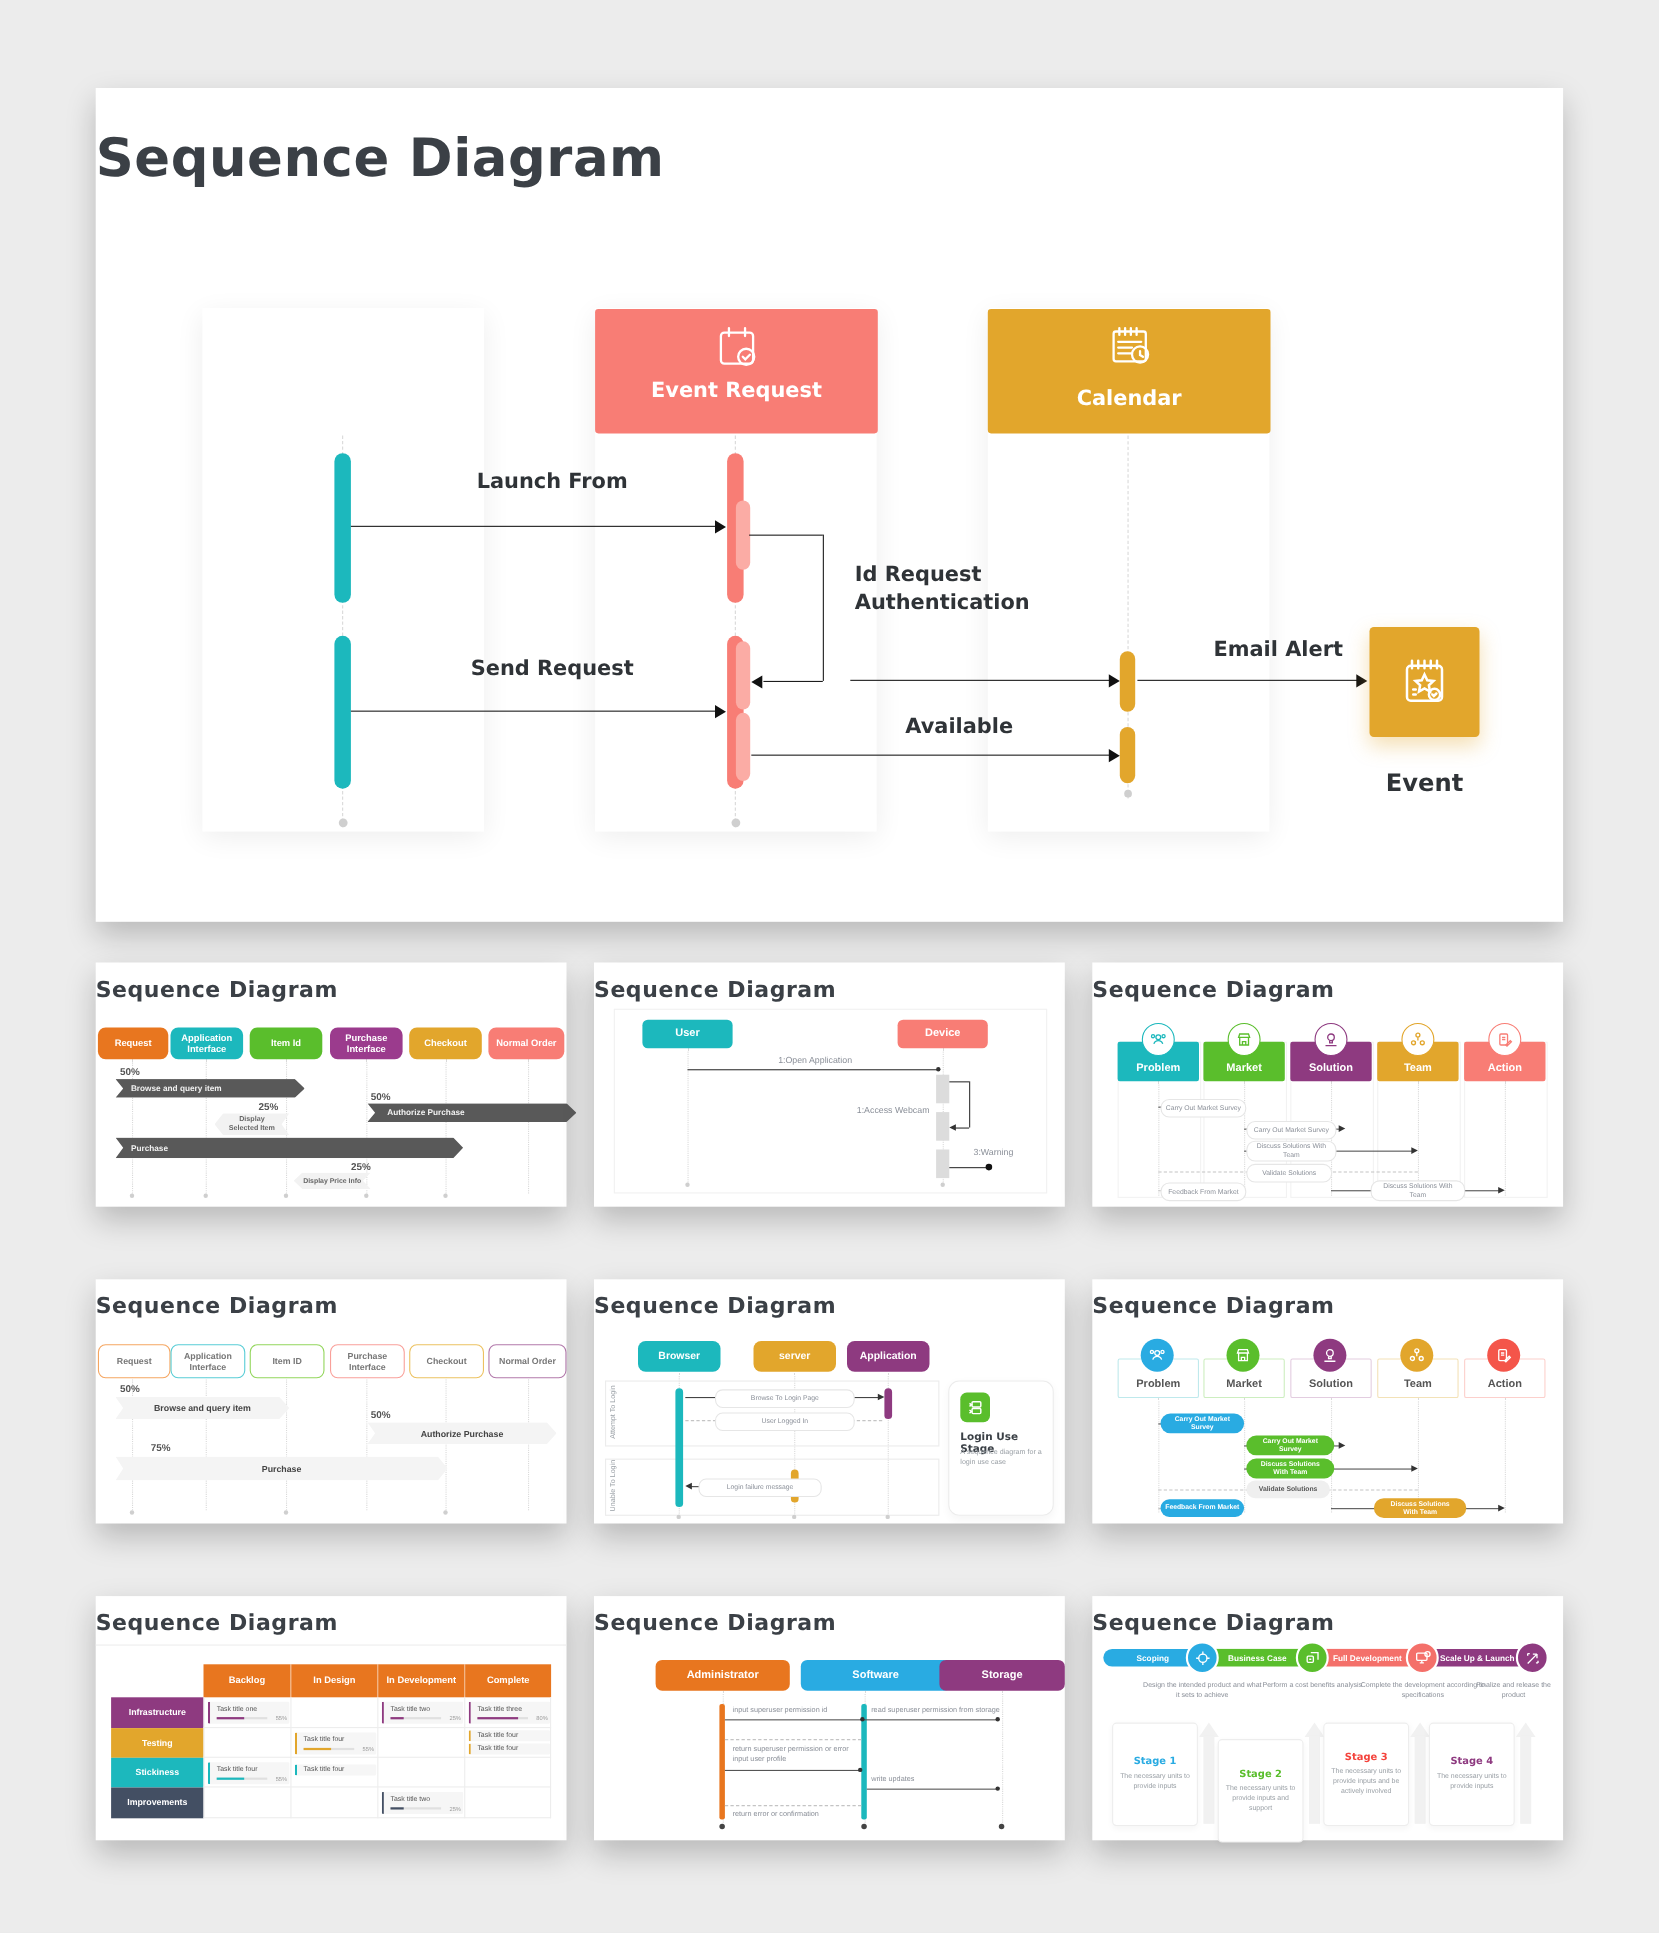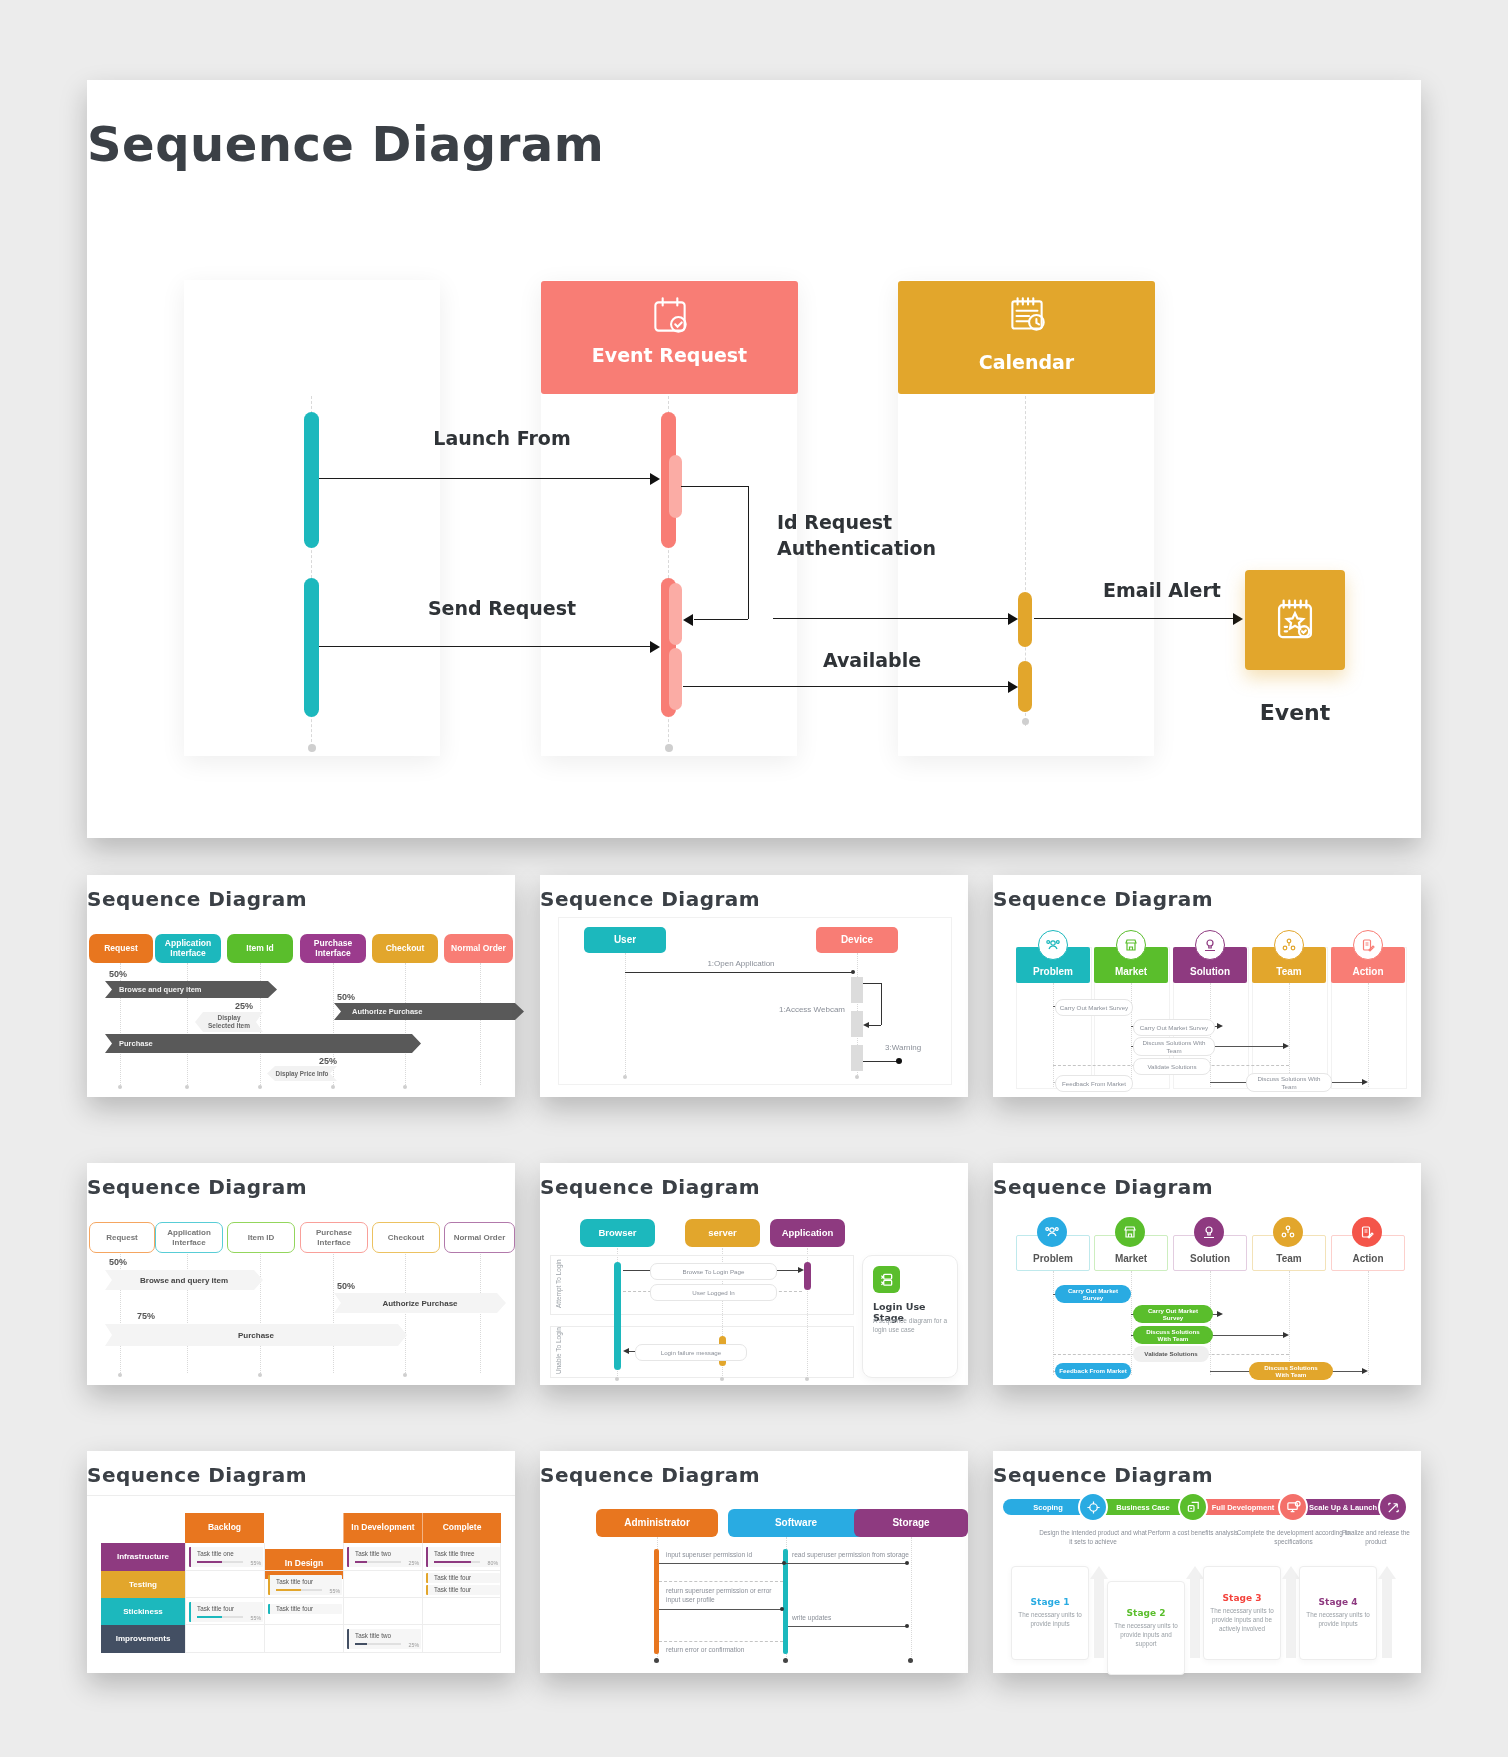--- a/index.html
+++ b/index.html
@@ -449,21 +449,21 @@
     <div class="pill pill-fill" style="left:256px;top:199px;width:84px;height:18px;background:#e2a62c;border-radius:9px;">
         <span style="display:block;width:68px;">Discuss Solutions With Team</span>
       </div>
   </div>
 
   <div class="card" style="left:87px;top:1451px;width:428px;height:222px;">
     <div class="ttl thumb-ttl">Sequence Diagram</div>
     <div class="gridline" style="left:0;top:44px;width:428px;height:1px;"></div>
 
     <div class="chip" style="left:98px;top:62px;width:79px;height:30px;background:#e8761f;font-size:8.5px;border-radius:0;">Backlog</div>
-    <div class="chip" style="left:177px;top:62px;width:79px;height:30px;background:#e8761f;font-size:8.5px;border-radius:0;border-left:1px solid rgba(255,255,255,.45);box-sizing:border-box;margin-top:36px;">In Design</div>
+    <div class="chip" style="left:177px;top:62px;width:79px;height:30px;background:#e8761f;font-size:8.5px;border-radius:0;border-left:1px solid rgba(255,255,255,.45);box-sizing:border-box;">In Design</div>
     <div class="chip" style="left:256px;top:62px;width:79px;height:30px;background:#e8761f;font-size:8.5px;border-radius:0;border-left:1px solid rgba(255,255,255,.45);box-sizing:border-box;">In Development</div>
     <div class="chip" style="left:335px;top:62px;width:79px;height:30px;background:#e8761f;font-size:8.5px;border-radius:0;border-left:1px solid rgba(255,255,255,.45);box-sizing:border-box;">Complete</div>
 
     <div class="chip" style="left:14px;top:92px;width:84px;height:28px;background:#8e3a80;font-size:8px;border-radius:0;">Infrastructure</div>
     <div class="chip" style="left:14px;top:120px;width:84px;height:27px;background:#e2a62c;font-size:8px;border-radius:0;">Testing</div>
     <div class="chip" style="left:14px;top:147px;width:84px;height:27px;background:#1cb8bd;font-size:8px;border-radius:0;">Stickiness</div>
     <div class="chip" style="left:14px;top:174px;width:84px;height:28px;background:#434f63;font-size:8px;border-radius:0;">Improvements</div>
 
     <div class="gridline" style="left:98px;top:92px;width:1px;height:110px;"></div>
     <div class="gridline" style="left:177px;top:92px;width:1px;height:110px;"></div>

